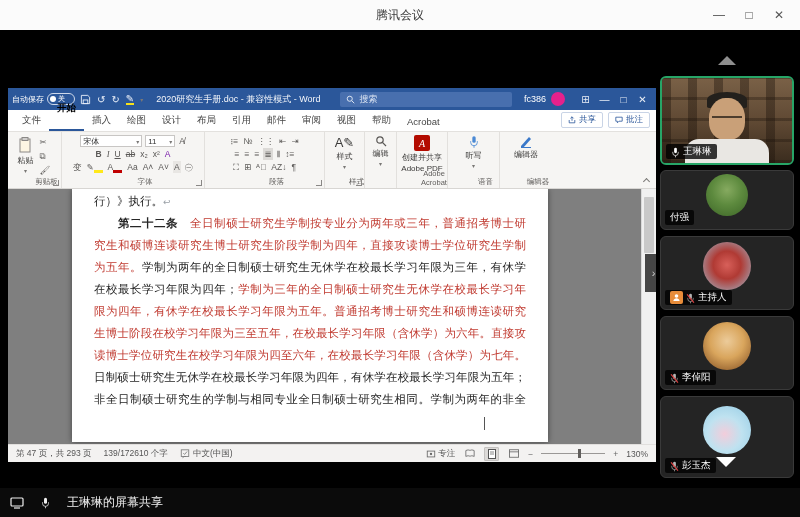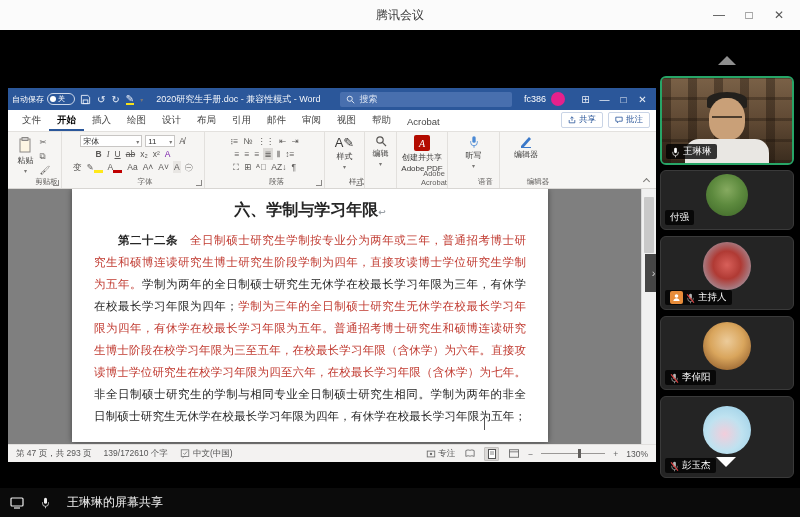--- a/index.html
+++ b/index.html
@@ -30,21 +30,21 @@
            display:flex;align-items:center;gap:5px;padding:0 6px;color:#dbe4f2;font-size:9px;}
   .acct{margin-left:auto;display:flex;align-items:center;gap:5px;}
   .acct .nm{font-size:9px;color:#fff;}
   .acct .avat{width:14px;height:14px;border-radius:50%;background:#e5218c;}
   .wctl{display:flex;align-items:center;gap:0;margin-left:6px;}
   .wctl span{width:19px;text-align:center;color:#e9eef6;font-size:10px;}
   
   .wtabs{height:21px;background:#fff;display:flex;align-items:flex-end;padding-left:6px;gap:0;
          border-bottom:1px solid #e3e1de;position:relative;}
   .wtab{font-size:9.5px;color:#444;padding:3px 8px 4px;cursor:default;}
-  .wtab.active{color:#000;font-weight:bold;border-bottom:2px solid #2b579a;padding-bottom:2px;}
+  .wtab.active{color:#000;font-weight:bold;border-bottom:2px solid #2b579a;padding-bottom:14px;}
   .tabbtns{position:absolute;right:6px;top:2px;display:flex;gap:5px;}
   .tabbtn{border:1px solid #c9d4e6;background:#fff;color:#2b579a;font-size:8.5px;
           padding:1px 6px;display:flex;align-items:center;gap:3px;border-radius:2px;}
   
   .ribbon{height:56px;background:#f6f5f3;border-bottom:1px solid #d8d6d3;display:flex;position:relative;}
   .rgroup{position:relative;border-right:1px solid #e2e0dd;box-sizing:border-box;
           display:flex;flex-direction:column;align-items:center;padding-top:3px;}
   .rlabel{position:absolute;bottom:1px;left:0;right:0;text-align:center;font-size:7.5px;color:#605e5c;padding-left:24px;}
   .launch{position:absolute;bottom:2px;right:2px;width:5px;height:5px;
           border-right:1px solid #8a8886;border-bottom:1px solid #8a8886;}
@@ -343,30 +343,30 @@
               </svg>
             <span>编辑器</span>
           </div>
           <span class="rlabel">编辑器</span>
         </div>
         <span class="collapse"></span>
       </div>
 
       <div class="docarea">
         <div class="page">
-            <div class="dline heading"><span class="run-black">六、学制与学习年限</span><span class="run-mark">↩</span></div>
+            <div class="dline partial"><span class="run-black">行）》执行。</span><span class="run-mark">↩</span></div>
             <div class="dline body indent"><span class="run-black bold">第二十二条　</span><span class="run-red">全日制硕士研究生学制按专业分为两年或三年，普通招考博士研</span></div>
             <div class="dline body"><span class="run-red">究生和硕博连读研究生博士研究生阶段学制为四年，直接攻读博士学位研究生学制</span></div>
             <div class="dline body"><span class="run-red">为五年。</span><span class="run-black">学制为两年的全日制硕士研究生无休学在校最长学习年限为三年，有休学</span></div>
             <div class="dline body"><span class="run-black">在校最长学习年限为四年；</span><span class="run-red">学制为三年的全日制硕士研究生无休学在校最长学习年</span></div>
             <div class="dline body"><span class="run-red">限为四年，有休学在校最长学习年限为五年。普通招考博士研究生和硕博连读研究</span></div>
             <div class="dline body"><span class="run-red">生博士阶段在校学习年限为三至五年，在校最长学习年限（含休学）为六年。直接攻</span></div>
             <div class="dline body"><span class="run-red">读博士学位研究生在校学习年限为四至六年，在校最长学习年限（含休学）为七年。</span></div>
+            <div class="dline body"><span class="run-black">日制硕士研究生无休学在校最长学习年限为四年，有休学在校最长学习年限为五年；</span></div>
             <div class="dline body"><span class="run-black">非全日制硕士研究生的学制与相同专业全日制硕士研究生相同。学制为两年的非全</span></div>
-            <div class="dline body"><span class="run-black">日制硕士研究生无休学在校最长学习年限为四年，有休学在校最长学习年限为五年；</span></div>
           </div>
         <div class="ibeam"></div>
         <div class="vscroll">
           <div class="vthumb"></div>
         </div>
       </div>
 
       <div class="wstatus">
         <span>第 47 页，共 293 页</span>
         <span>139/172610 个字</span>

